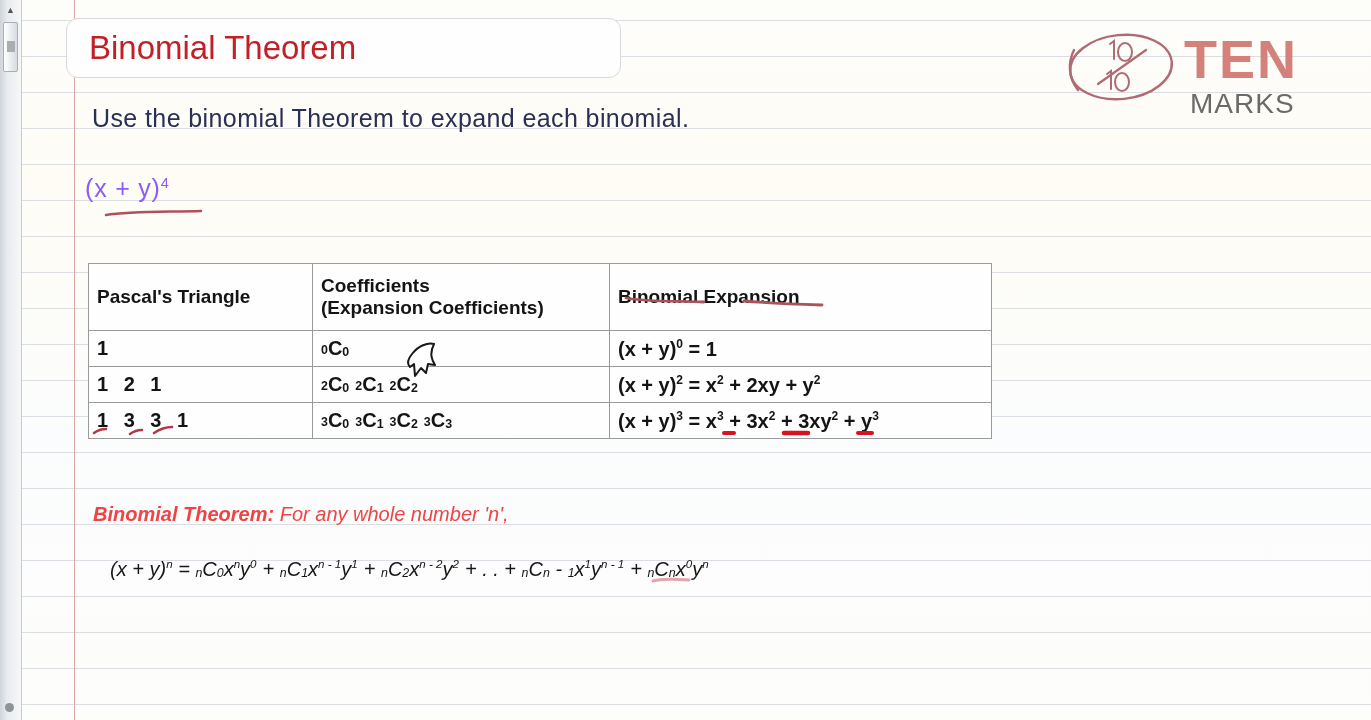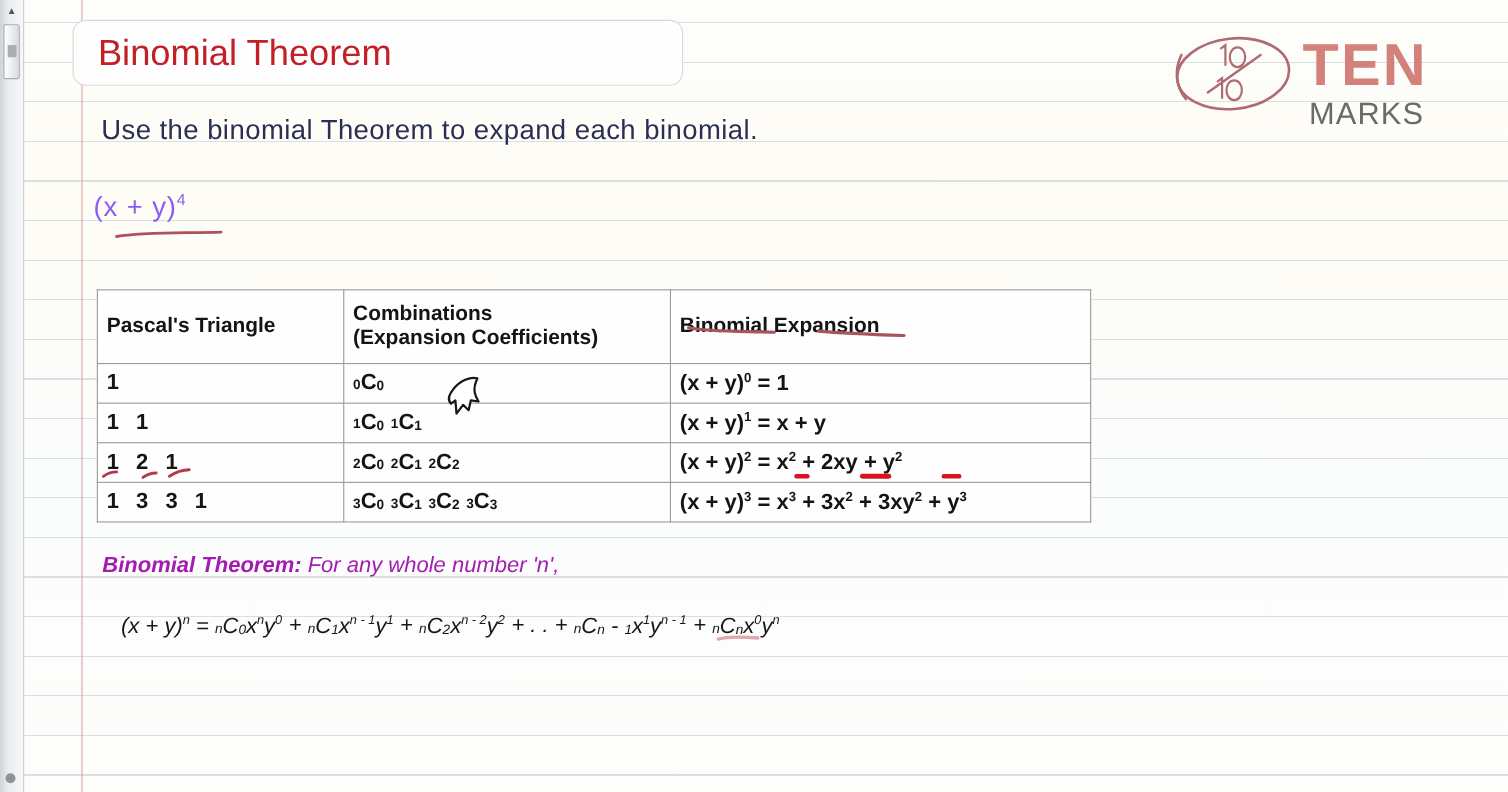--- a/index.html
+++ b/index.html
@@ -197,21 +197,21 @@
   
   #pascal-ticks { position: absolute; left: 92px; top: 425px; width: 110px; height: 12px; }
 
   
   #exp-marks { position: absolute; left: 722px; top: 427px; width: 170px; height: 12px; }
 
   
   #theorem-line {
     position: absolute; left: 93px; top: 503px;
     font-size: 20px;
-    color: #a21caf;
+    color: #ef4444;
     font-style: italic;
     font-family: "Liberation Sans", sans-serif;
   }
   #theorem-label { font-weight: bold; font-style: italic; }
   #theorem-body { font-style: italic; }
 
   #formula-line {
     position: absolute; left: 110px; top: 557px;
     font-size: 20px;
     color: #161616;
@@ -286,36 +286,31 @@
     <table id="bt-table">
       <colgroup>
           <col class="c1">
           <col class="c2">
           <col class="c3">
         </colgroup>
       <thead>
         <tr>
           <th>Pascal's Triangle</th>
           <th>
-            <div>Combinations</div>
+            <div>Coefficients</div>
             <div>(Expansion Coefficients)</div>
           </th>
           <th>Binomial Expansion</th>
         </tr>
       </thead>
       <tbody id="bt-body">
           <tr>
             <td class="pascal-cell">1</td>
             <td class="comb-cell"><span class="nCr"><span class="pre">0</span>C<span class="post">0</span></span></td>
             <td class="exp-cell">(x + y)<sup>0</sup> = 1</td>
-          </tr>
-          <tr>
-            <td class="pascal-cell">1 1</td>
-            <td class="comb-cell"><span class="nCr"><span class="pre">1</span>C<span class="post">0</span></span><span class="nCr"><span class="pre">1</span>C<span class="post">1</span></span></td>
-            <td class="exp-cell">(x + y)<sup>1</sup> = x + y</td>
           </tr>
           <tr>
             <td class="pascal-cell">1 2 1</td>
             <td class="comb-cell"><span class="nCr"><span class="pre">2</span>C<span class="post">0</span></span><span class="nCr"><span class="pre">2</span>C<span class="post">1</span></span><span class="nCr"><span class="pre">2</span>C<span class="post">2</span></span></td>
             <td class="exp-cell">(x + y)<sup>2</sup> = x<sup>2</sup> + 2xy + y<sup>2</sup></td>
           </tr>
           <tr>
             <td class="pascal-cell">1 3 3 1</td>
             <td class="comb-cell"><span class="nCr"><span class="pre">3</span>C<span class="post">0</span></span><span class="nCr"><span class="pre">3</span>C<span class="post">1</span></span><span class="nCr"><span class="pre">3</span>C<span class="post">2</span></span><span class="nCr"><span class="pre">3</span>C<span class="post">3</span></span></td>
             <td class="exp-cell">(x + y)<sup>3</sup> = x<sup>3</sup> + 3x<sup>2</sup> + 3xy<sup>2</sup> + y<sup>3</sup></td>

